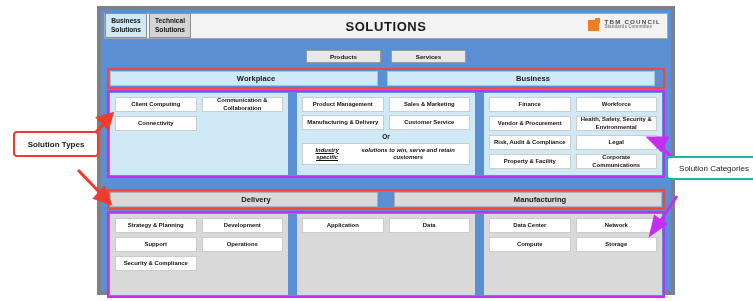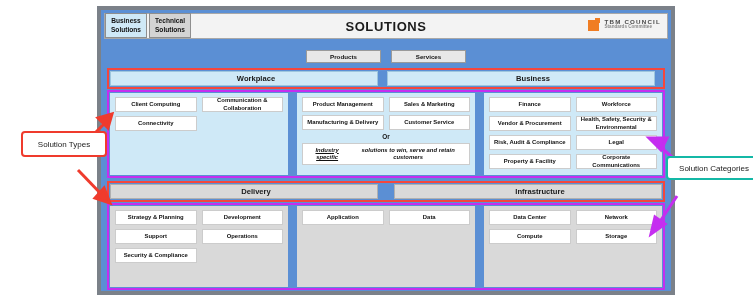--- a/index.html
+++ b/index.html
@@ -67,21 +67,21 @@
     display:flex;align-items:center;justify-content:center;
     font-size:6.2px;font-weight:bold;color:#111;
   }
 
   
   .band{
     position:absolute;left:107px;width:558px;
     background:#5b8fd4;
   }
   .band.top{top:68px;height:110px;}
-  .band.bottom{top:181px;height:109px;}
+  .band.bottom{top:189px;height:109px;}
 
   .hdr-strip{
     position:absolute;left:0;top:0;width:558px;height:21px;
     border:2px solid #f4463c;
     box-sizing:border-box;
     background:#5b8fd4;
     display:flex;
   }
   .hdr{
     flex:1;margin:1px;
@@ -136,22 +136,23 @@
   
   .callout{
     position:absolute;
     background:#ffffff;
     box-sizing:border-box;
     display:flex;align-items:center;justify-content:center;
     font-size:8px;color:#1a1a1a;
     border-radius:4px;
   }
   .callout.left{
-    left:21px;top:131px;width:86px;height:26px;
+    left:13px;top:131px;width:86px;height:26px;
     border:2px solid #ef3b2d;
+    font-weight:bold;
   }
   .callout.right{
     left:666px;top:156px;width:96px;height:24px;
     border:2px solid #14b8a6;
   }
   .arrow{position:absolute;pointer-events:none;}
 </style>
 </head>
 <body>
 
@@ -231,21 +232,21 @@
             <div class="chip">Property &amp; Facility</div>
             <div class="chip">Corporate Communications</div>
           </div>
         </div>
       </div>
       <div class="band bottom">
         <div class="hdr-strip">
           <div class="hdr gray">Delivery</div>
           <div class="hdr-gap"></div>
           <div class="hdr-gap"></div>
-          <div class="hdr gray">Infrastructure</div>
+          <div class="hdr gray">Manufacturing</div>
         </div>
         <div class="cat-strip">
           <div class="cat gray two">
             <div class="chip">Strategy &amp; Planning</div>
             <div class="chip">Development</div>
             <div class="chip">Support</div>
             <div class="chip">Operations</div>
             <div class="chip">Security &amp; Compliance</div>
           </div>
           <div class="cat-gap"></div>

